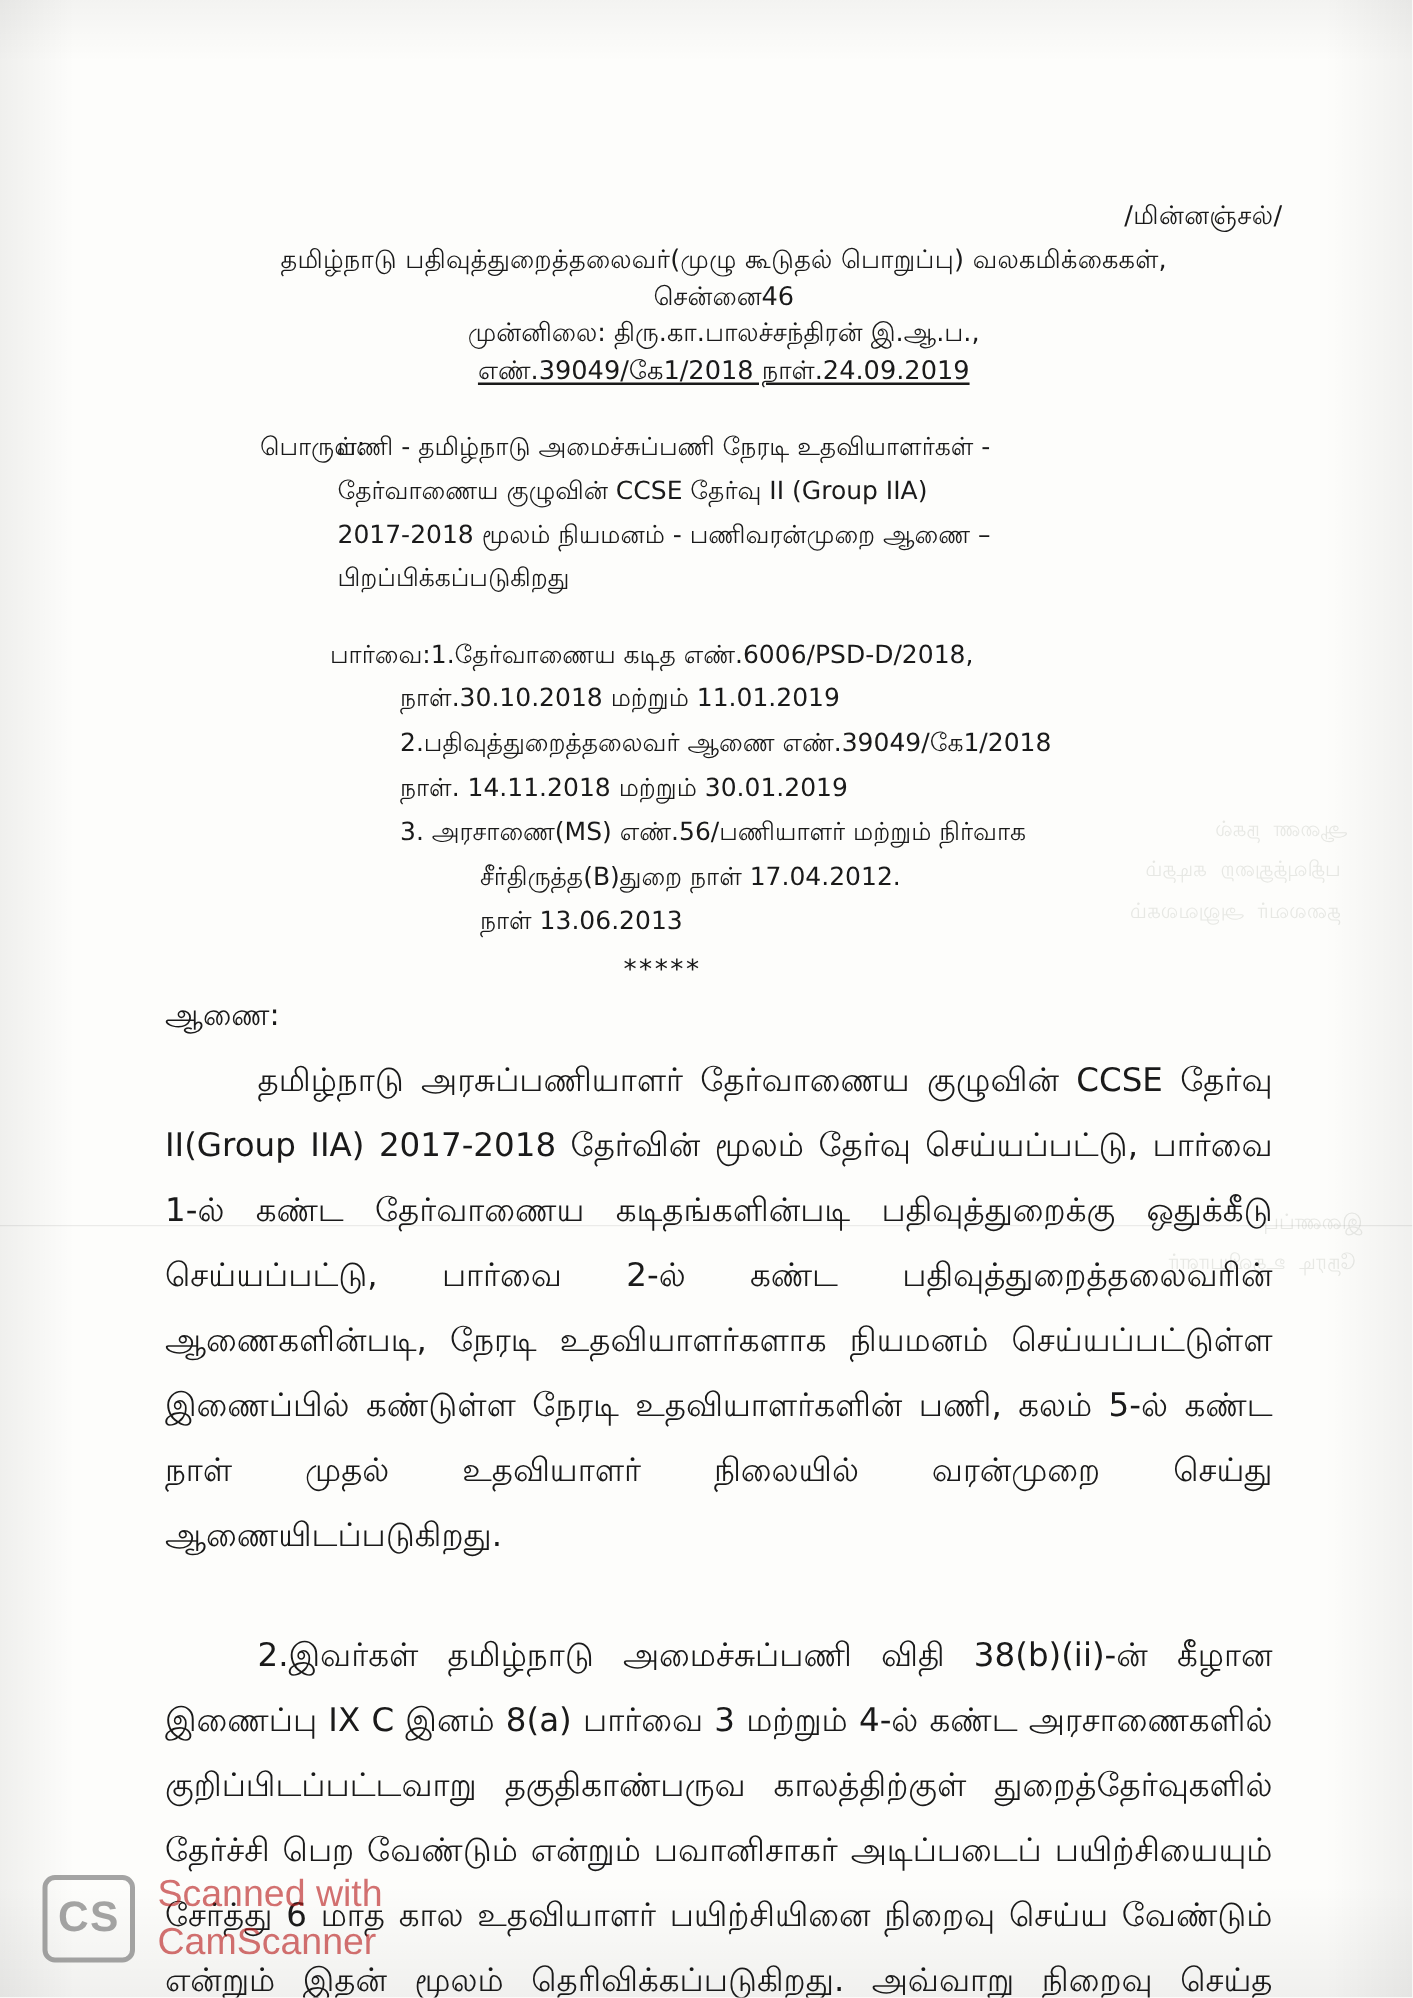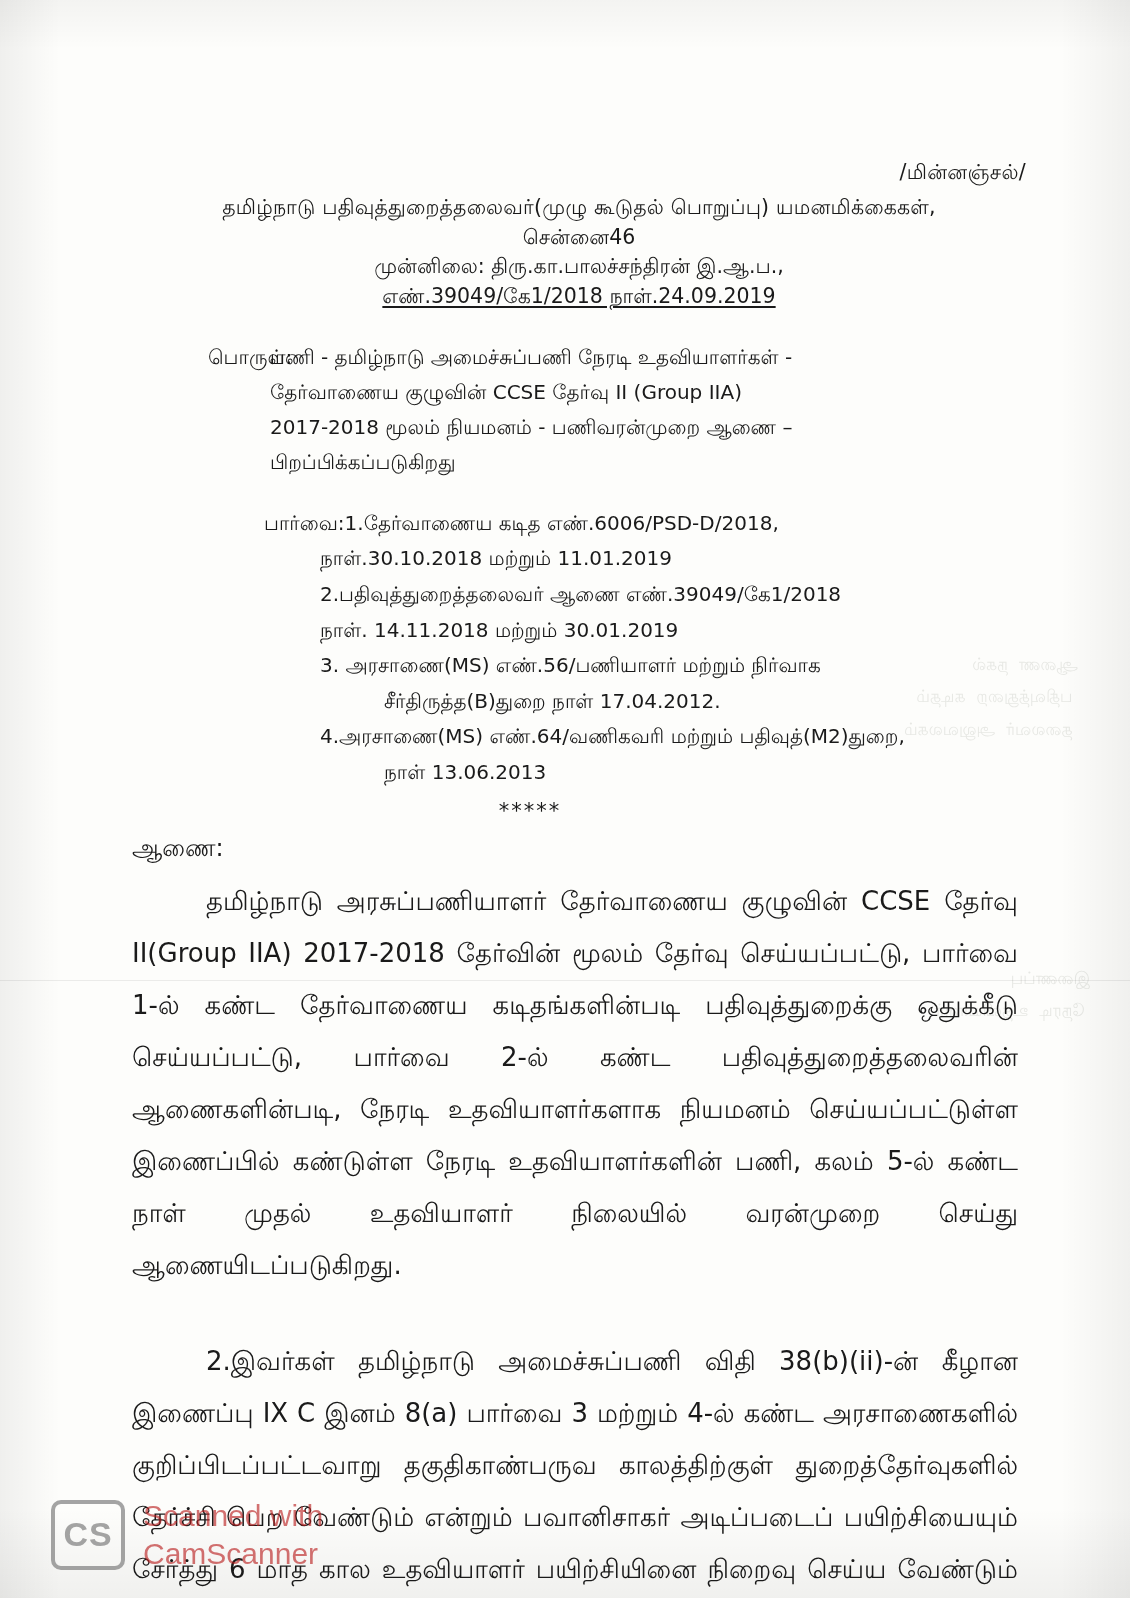--- a/index.html
+++ b/index.html
@@ -165,21 +165,21 @@
     left: 0;
     right: 0;
     top: 980px;
     height: 1px;
     background: rgba(0,0,0,0.07);
   }
 
   
   .watermark {
     position: absolute;
-    left: 51px;
+    left: 34px;
     bottom: 26px;
     display: flex;
     align-items: center;
     gap: 18px;
     opacity: 0.62;
   }
   .cs-logo {
     width: 66px;
     height: 62px;
     border: 4px solid #6f6f6f;
@@ -212,21 +212,21 @@
  பதிவுத்துறை  கடிதம்
  தலைவர்  அலுவலகம்</div>
   <div class="ghost ghost-b">இணைப்பு
  நேரடி  உதவியாளர்</div>
 
   <div class="content">
 
     <div class="email-tag">/மின்னஞ்சல்/</div>
 
     <div class="head-block">
-      <span class="head-line wide">தமிழ்நாடு பதிவுத்துறைத்தலைவர்(முழு கூடுதல் பொறுப்பு) யமனமிக்கைகள்,</span>
+      <span class="head-line wide">தமிழ்நாடு பதிவுத்துறைத்தலைவர்(முழு கூடுதல் பொறுப்பு) வலகமிக்கைகள்,</span>
       <span class="head-line">சென்னை46</span>
       <span class="head-line">முன்னிலை: திரு.கா.பாலச்சந்திரன் இ.ஆ.ப.,</span>
       <span class="head-line underline">எண்.39049/கே1/2018  நாள்.24.09.2019</span>
     </div>
 
     <div class="subject-row">
       <div class="subject-label">பொருள்:</div>
       <div class="subject-body">
         <span class="l">பணி - தமிழ்நாடு அமைச்சுப்பணி நேரடி உதவியாளர்கள் -</span>
         <span class="l">தேர்வாணைய குழுவின் CCSE தேர்வு II  (Group IIA)</span>
@@ -235,21 +235,20 @@
       </div>
     </div>
 
     <div class="refs">
       <span class="r-first"><span>பார்வை:</span><span>1.தேர்வாணைய கடித எண்.6006/PSD-D/2018,</span></span>
       <span class="r">நாள்.30.10.2018 மற்றும்  11.01.2019</span>
       <span class="r">2.பதிவுத்துறைத்தலைவர் ஆணை எண்.39049/கே1/2018</span>
       <span class="r">நாள். 14.11.2018 மற்றும்  30.01.2019</span>
       <span class="r">3. அரசாணை(MS) எண்.56/பணியாளர் மற்றும் நிர்வாக</span>
       <span class="r-ind">சீர்திருத்த(B)துறை   நாள் 17.04.2012.</span>
-      <span class="r">4.அரசாணை(MS) எண்.64/வணிகவரி மற்றும் பதிவுத்(M2)துறை,</span>
       <span class="r-ind">நாள் 13.06.2013</span>
       <div class="stars">*****</div>
     </div>
 
     <div class="order-label">ஆணை:</div>
 
     <p class="para"><span class="indent-sp"></span><span>தமிழ்நாடு அரசுப்பணியாளர் தேர்வாணைய குழுவின் CCSE தேர்வு II(Group IIA) 2017-2018 தேர்வின் மூலம் தேர்வு செய்யப்பட்டு, பார்வை 1-ல் கண்ட தேர்வாணைய கடிதங்களின்படி பதிவுத்துறைக்கு ஒதுக்கீடு செய்யப்பட்டு, பார்வை 2-ல் கண்ட பதிவுத்துறைத்தலைவரின் ஆணைகளின்படி, நேரடி உதவியாளர்களாக நியமனம் செய்யப்பட்டுள்ள இணைப்பில் கண்டுள்ள நேரடி உதவியாளர்களின் பணி, கலம் 5-ல் கண்ட நாள் முதல் உதவியாளர் நிலையில் வரன்முறை செய்து ஆணையிடப்படுகிறது.</span></p>
 
     <p class="para para2"><span class="indent-sp"></span><span>2.இவர்கள் தமிழ்நாடு அமைச்சுப்பணி விதி 38(b)(ii)-ன் கீழான இணைப்பு IX C இனம் 8(a) பார்வை 3 மற்றும் 4-ல் கண்ட அரசாணைகளில் குறிப்பிடப்பட்டவாறு தகுதிகாண்பருவ காலத்திற்குள் துறைத்தேர்வுகளில் தேர்ச்சி பெற வேண்டும் என்றும் பவானிசாகர் அடிப்படைப் பயிற்சியையும் சேர்த்து 6 மாத கால உதவியாளர் பயிற்சியினை நிறைவு செய்ய வேண்டும் என்றும் இதன் மூலம் தெரிவிக்கப்படுகிறது.   அவ்வாறு நிறைவு செய்த பின்னர் இவர்களது தகுதிகாண்பருவம் நிறைவு செய்வதற்கான கருத்துருக்களை அனுப்பி வைக்குமாறும், பணிவரன்முறை செய்யப்பட்டது குறித்து பணிப்பதிவேட்டில் உரிய</span></p>
 

